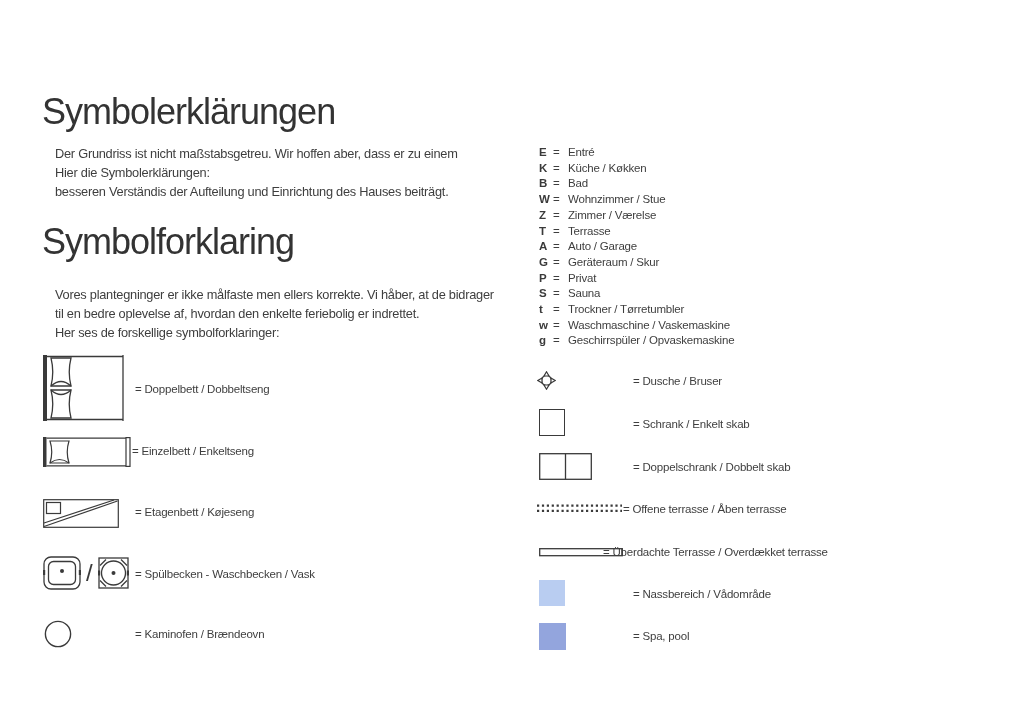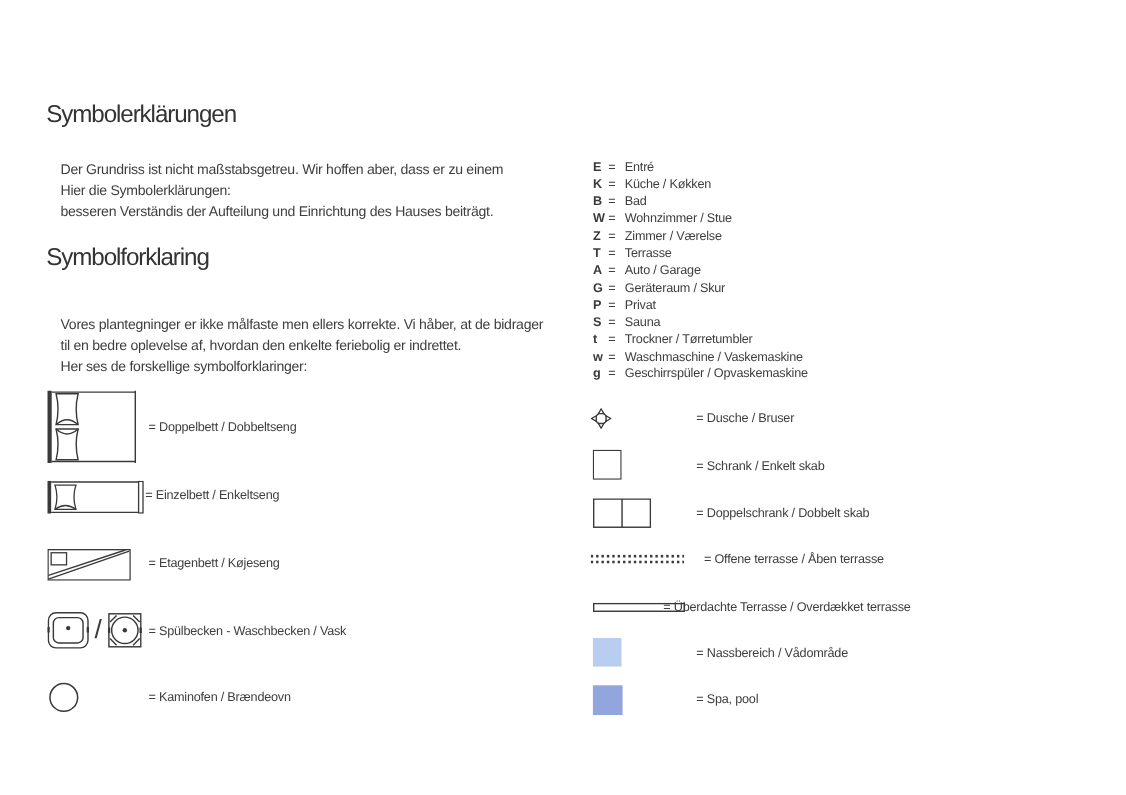--- a/index.html
+++ b/index.html
@@ -1,19 +1,19 @@
 <!DOCTYPE html>
 <html><head>
 <meta charset="utf-8">
 <style>
   html,body{margin:0;padding:0;background:#ffffff;}
   body{width:1024px;height:723px;position:relative;overflow:hidden;
        font-family:"Liberation Sans","DejaVu Sans",sans-serif;color:#3e3e3e;}
   .abs{position:absolute;}
-  .h1{font-size:22px;letter-spacing:-1px;color:#333;font-weight:400;white-space:nowrap;}
+  .h1{font-size:36px;letter-spacing:-1px;color:#333;font-weight:400;white-space:nowrap;}
   .para{font-size:12.8px;letter-spacing:-0.25px;line-height:19px;white-space:nowrap;margin-left:12px;}
   .lbl{font-size:11.5px;letter-spacing:-0.2px;white-space:nowrap;color:#3e3e3e;}
   .codes{font-size:11.5px;letter-spacing:-0.2px;line-height:15.7px;}
   .crow{display:flex;}
   .ccode{width:14px;font-weight:bold;color:#3a3a3a;}
   .ceq{width:15px;}
   .clbl{white-space:nowrap;}
   .sq{border:1.3px solid #3a3a3a;box-sizing:border-box;background:#fff;}
   .wet{width:26px;height:26px;background:#b9cdf1;}
   .spa{width:27px;height:27px;background:#93a5dd;}
@@ -192,21 +192,21 @@
   </svg>
 </div>
 <div class="abs lbl" style="left:633px;top:461px;">= Doppelschrank / Dobbelt skab</div>
 
 <div class="abs" style="left:537px;top:504px;">
   <svg width="85" height="9" viewBox="0 0 85 9" stroke="#3a3a3a">
     <line x1="0" y1="1.6" x2="85" y2="1.6" stroke-width="2.4" stroke-dasharray="2.2 2.7"></line>
     <line x1="0" y1="6.9" x2="85" y2="6.9" stroke-width="2.4" stroke-dasharray="2.2 2.7"></line>
   </svg>
 </div>
-<div class="abs lbl" style="left:640px;top:503px;">= Offene terrasse / Åben terrasse</div>
+<div class="abs lbl" style="left:623px;top:503px;">= Offene terrasse / Åben terrasse</div>
 
 <div class="abs" style="left:539px;top:548px;">
   <svg width="84" height="9" viewBox="0 0 84 9" fill="none" stroke="#3a3a3a" stroke-width="1.3">
     <rect x="0.7" y="0.7" width="82.6" height="7"></rect>
   </svg>
 </div>
 <div class="abs lbl" style="left:603px;top:546px;">= Überdachte Terrasse / Overdækket terrasse</div>
 
 <div class="abs wet" style="left:539px;top:580px;"></div>
 <div class="abs lbl" style="left:633px;top:588px;">= Nassbereich / Vådområde</div>

